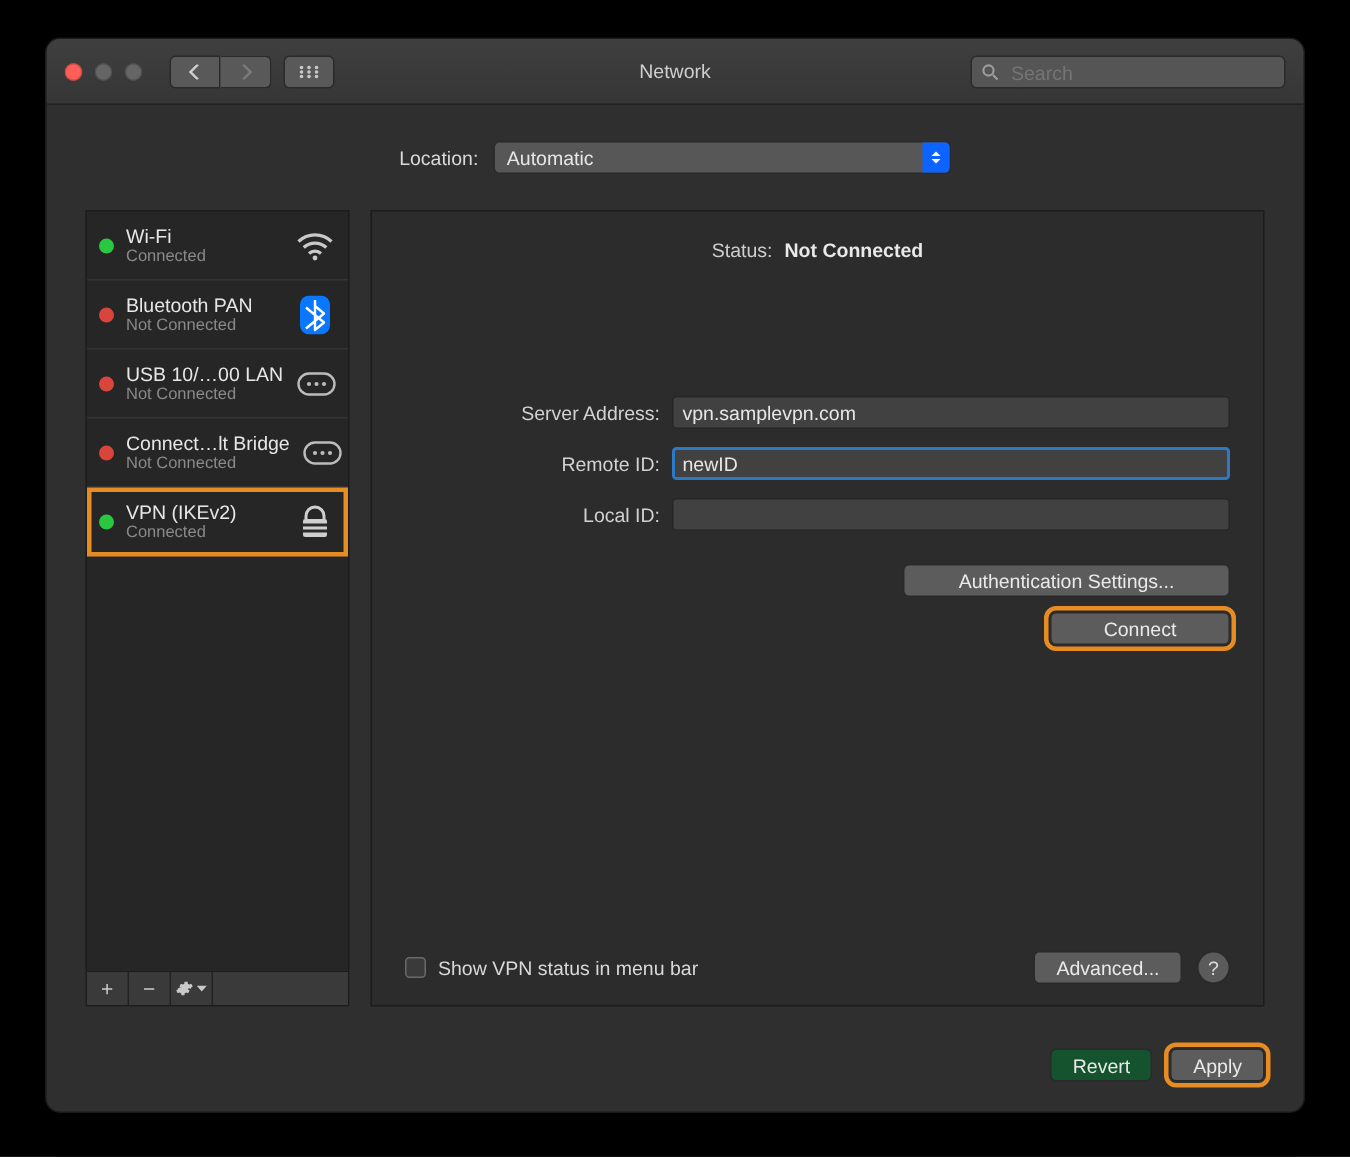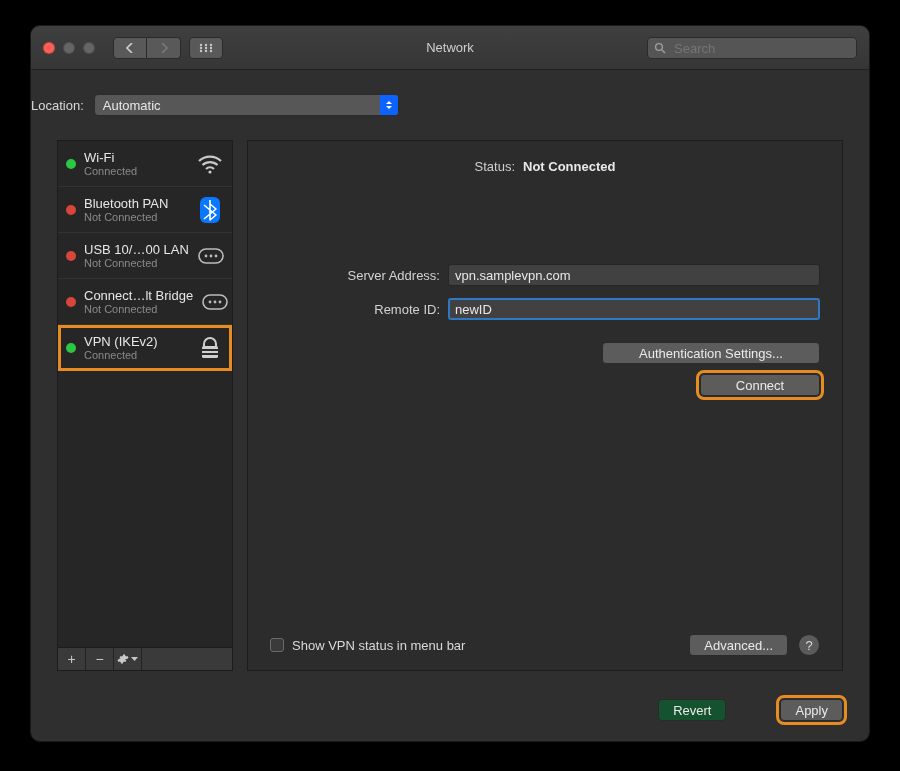--- a/index.html
+++ b/index.html
@@ -33,21 +33,21 @@
   .navbtn{width:34px;height:22px;background:#595959;border:1px solid #2a2a2a;display:flex;align-items:center;justify-content:center;color:#bfbfbf;}
   .navbtn:first-child{border-radius:4px 0 0 4px;}
   .navbtn:last-child{border-radius:0 4px 4px 0;border-left:none;color:#7a7a7a;}
   .gridbtn{width:34px;height:22px;margin-left:8px;background:#595959;border:1px solid #2a2a2a;border-radius:4px;display:flex;align-items:center;justify-content:center;color:#c9c9c9;}
   .title{position:absolute;left:0;right:0;text-align:center;color:#cfcfcf;font-size:13px;pointer-events:none;}
   .searchwrap{position:absolute;right:12px;top:11px;width:210px;height:22px;background:#555;border:1px solid #2b2b2b;border-radius:4px;display:flex;align-items:center;padding:0 6px;gap:6px;color:#a6a6a6;font-size:13px;}
   .searchwrap svg{flex:0 0 auto;}
   .searchwrap input{flex:1;background:transparent;border:none;color:#7dd3fc;font-size:13px;outline:none;}
   
   .bodyarea{position:absolute;top:44px;left:0;right:0;bottom:0;}
-  .locrow{display:flex;align-items:center;gap:10px;height:70px;}
+  .locrow{display:flex;align-items:center;justify-content:center;gap:10px;height:70px;}
   .locrow .lbl{color:var(--text);font-size:13px;}
   .dropdown{width:305px;height:22px;background:#575757;border:1px solid #2b2b2b;border-radius:4px;display:flex;align-items:center;position:relative;color:#e7e7e7;font-size:13px;padding-left:8px;}
   .dropdown .arrow{position:absolute;right:0;top:0;width:18px;height:100%;background:var(--select-arrow);border-radius:0 3px 3px 0;display:flex;flex-direction:column;align-items:center;justify-content:center;}
   .dropdown .arrow::before{content:"";border:3px solid transparent;border-bottom-color:#fff;margin-bottom:1px;}
   .dropdown .arrow::after{content:"";border:3px solid transparent;border-top-color:#fff;margin-top:1px;}
   .maincols{position:absolute;top:70px;left:26px;right:26px;bottom:70px;display:flex;gap:14px;}
   
   .sidebar{width:176px;display:flex;flex-direction:column;}
   .svc-list{flex:1;background:var(--panel-bg);border:1px solid #1c1c1c;border-bottom:none;overflow:hidden;}
   .svc{display:flex;align-items:center;height:46px;padding:0 8px;gap:8px;border-bottom:1px solid #333;position:relative;}
@@ -66,21 +66,21 @@
   .detail{flex:1;background:rgba(0,0,0,.06);border:1px solid #1c1c1c;position:relative;padding:18px 22px 14px 22px;color:var(--text);font-size:13px;}
   .statusrow{display:flex;justify-content:center;gap:8px;margin-bottom:90px;}
   .statusrow .slabel{color:#cfcfcf;}
   .statusrow .sval{font-weight:600;color:#e9e9e9;}
   .fieldrow{display:flex;align-items:center;gap:8px;margin-bottom:12px;}
   .fieldrow .flabel{width:170px;text-align:right;color:#d2d2d2;}
   .fieldrow input{flex:1;height:22px;background:#414141;border:1px solid #262626;border-radius:3px;color:#e7e7e7;font-size:13px;padding:0 6px;outline:none;}
   .fieldrow input.focus{border:2px solid var(--focus-blue);padding:0 5px;}
   .btncol{display:flex;flex-direction:column;align-items:flex-end;margin-left:178px;margin-top:22px;gap:10px;}
   .macbtn{height:22px;padding:0 14px;background:var(--btn-bg);color:#eaeaea;border:1px solid #2a2a2a;border-radius:4px;font-size:13px;display:inline-flex;align-items:center;justify-content:center;}
-  .hlwrap{display:inline-block;outline:3px solid var(--highlight);outline-offset:1px;border-radius:4px;margin-left:42px;}
+  .hlwrap{display:inline-block;outline:3px solid var(--highlight);outline-offset:1px;border-radius:4px;}
   .bottomrow{position:absolute;left:22px;right:22px;bottom:14px;display:flex;align-items:center;}
   .chk{width:14px;height:14px;border:1px solid #6a6a6a;border-radius:3px;margin-right:8px;background:#3a3a3a;}
   .advgroup{margin-left:auto;display:flex;align-items:center;gap:10px;}
   .helpbtn{width:22px;height:22px;border-radius:50%;background:#5b5b5b;border:1px solid #2a2a2a;color:#dcdcdc;font-size:13px;display:flex;align-items:center;justify-content:center;}
   
   .footer{position:absolute;right:26px;bottom:20px;display:flex;gap:12px;align-items:center;}
 </style>
 </head>
 <body>
 
@@ -236,20 +236,24 @@
         </div>
 
         <div class="fieldrow">
           <span class="flabel">Server Address:</span>
           <input value="vpn.samplevpn.com" style="">
         </div>
         <div class="fieldrow">
           <span class="flabel">Remote ID:</span>
           <input class="focus" value="newID" style="">
         </div>
+        <div class="fieldrow">
+          <span class="flabel">Local ID:</span>
+          <input value="" style="">
+        </div>
 
         <div class="btncol">
           <span class="macbtn" style="width:218px">Authentication Settings...</span>
           <span class="hlwrap">
             <span class="macbtn" style="width:120px">Connect</span>
           </span>
         </div>
 
         <div class="bottomrow">
           <span class="chk"></span>

